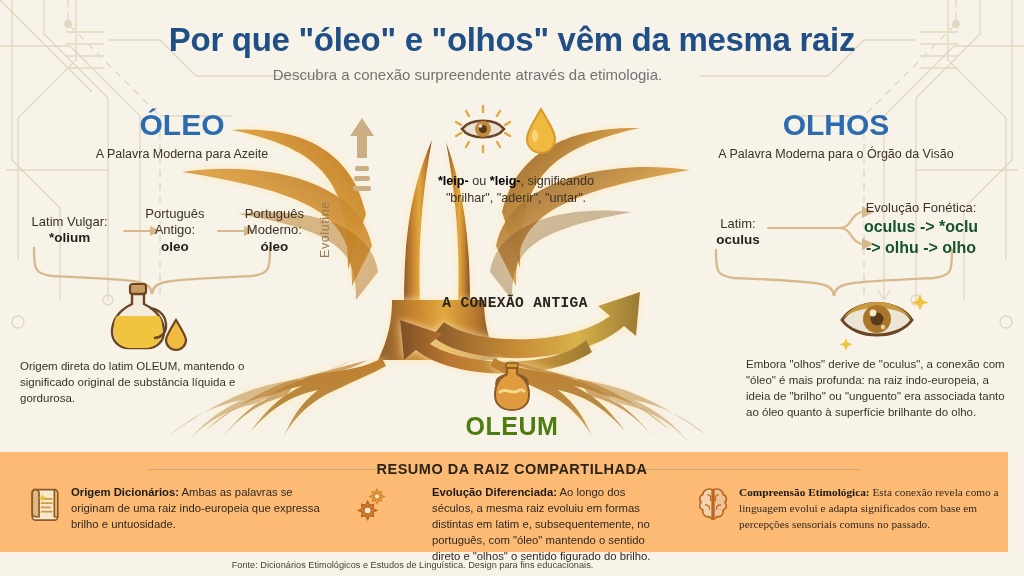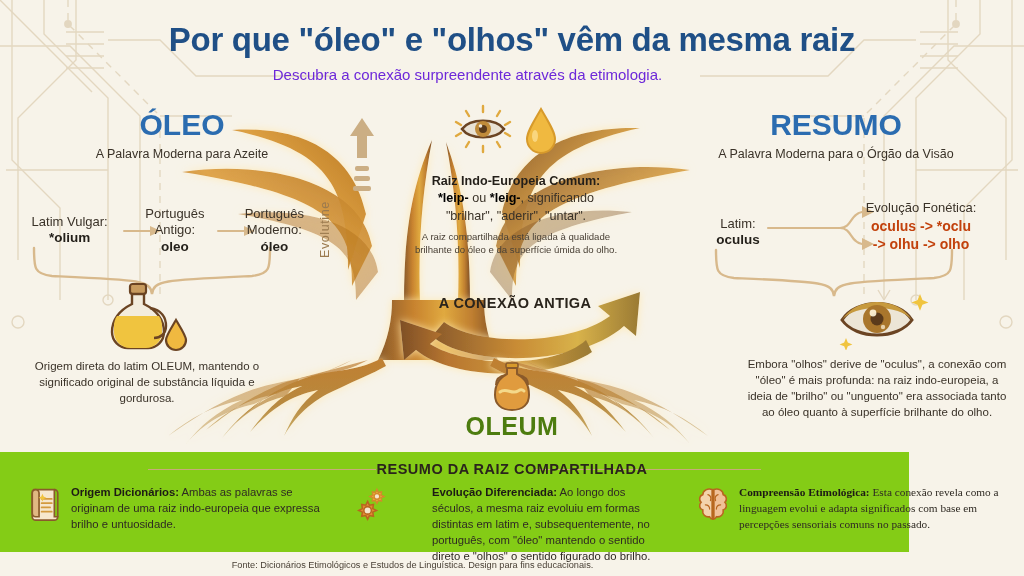--- a/index.html
+++ b/index.html
@@ -15,21 +15,21 @@
   .deco{position:absolute;inset:0;pointer-events:none;}
 
   
   .title{
     position:absolute;top:22px;left:0;width:1024px;text-align:center;
     font-size:33px;font-weight:bold;color:#1f4f86;letter-spacing:-0.3px;
     line-height:1.1;
   }
   .subtitle{
     position:absolute;top:66px;left:0;width:935px;text-align:center;
-    font-size:15px;color:#6d28d9;
+    font-size:15px;color:#737373;
   }
 
   
   .side-head{position:absolute;text-align:center;}
   .side-head .big{font-size:30px;font-weight:bold;color:#2b6cb0;line-height:1;}
   .side-head .sub{font-size:12.5px;color:#3a3228;margin-top:7px;}
   #left-head{left:22px;top:110px;width:320px;}
   #right-head{right:18px;top:110px;width:340px;}
 
   
@@ -37,59 +37,59 @@
   #left-chain{left:24px;top:206px;width:290px;justify-content:space-between;}
   .chain-node{text-align:center;font-size:13px;color:#3a3228;line-height:1.25;}
   .chain-node b{display:block;color:#231f19;font-size:13.5px;}
   .chain-arrow{color:#d8b98c;font-size:17px;line-height:1;padding:0 2px;}
 
   #right-chain{right:14px;top:200px;width:318px;}
   .lat-label{position:absolute;left:0;top:16px;font-size:13px;line-height:1.25;color:#3a3228;width:92px;text-align:center;}
   .lat-label b{display:block;color:#231f19;font-size:13.5px;}
   .fon{position:absolute;right:0;top:0;width:178px;text-align:center;font-size:13px;color:#3a3228;line-height:1.3;}
   .fon .ft{font-size:13px;}
-  .fon b{display:block;font-size:14px;color:#c2410c;text-align:center;}
+  .fon b{display:block;font-size:16px;color:#14532d;text-align:center;}
 
   
   #root-block{
     position:absolute;left:410px;top:173px;width:212px;text-align:center;
   }
   #root-block .l1{font-size:12.6px;font-weight:bold;color:#231f19;line-height:1.38;}
   #root-block .l2{font-size:12.6px;color:#3a3228;line-height:1.38;}
   #root-block .l2 b{color:#000000;}
   #root-block .note{font-size:9.6px;color:#4a4136;line-height:1.38;margin-top:5px;}
 
   
   #conn-label{
     position:absolute;left:430px;top:294px;width:170px;text-align:center;
-    font-size:14.5px;font-weight:bold;color:#2a241c;line-height:1.3;letter-spacing:.4px;
+    font-size:14.5px;font-weight:bold;color:#2a241c;line-height:1.3;letter-spacing:.4px;font-family:Liberation Mono, monospace;
   }
 
   
   #evolutine{
     position:absolute;left:318px;top:258px;
     font-size:12.5px;color:#9b7a4e;letter-spacing:.6px;
     transform:rotate(-90deg);transform-origin:left top;
     white-space:nowrap;
   }
 
   
   #oleum{position:absolute;left:412px;top:412px;width:200px;text-align:center;}
   #oleum .w{font-size:25px;font-weight:bold;color:#4d7c0f;letter-spacing:.5px;}
   #oleum .g{font-size:12.5px;color:#3a3228;margin-top:1px;}
 
   
-  .side-desc{position:absolute;text-align:center;font-size:11.5px;color:#3a3228;line-height:1.4;}
+  .side-desc{position:absolute;text-align:left;font-size:11.5px;color:#3a3228;line-height:1.4;}
   #left-desc{left:20px;top:358px;width:254px;}
   #right-desc{right:16px;top:356px;width:262px;}
 
   
   #summary{
-    position:absolute;left:0;top:452px;width:909px;height:100px;
-    background:#84cc16;
+    position:absolute;left:0;top:452px;width:1008px;height:100px;
+    background:#fdba74;
   }
   #summary-title{
     position:absolute;top:9px;left:0;width:1024px;text-align:center;
     font-size:14.5px;font-weight:bold;color:#2a241c;letter-spacing:.5px;
   }
   .sum-rule{position:absolute;top:17px;height:1.4px;background:#c9a97b;}
   #rule-l{left:148px;width:228px;}
   #rule-r{right:148px;width:228px;}
 
   .sum-cols{position:absolute;top:32px;left:0;width:1024px;display:flex;}
@@ -317,21 +317,21 @@
 
   <div class="title">Por que "óleo" e "olhos" vêm da mesma raiz</div>
   <div class="subtitle">Descubra a conexão surpreendente através da etimologia.</div>
 
   <div class="side-head" id="left-head">
     <div class="big">ÓLEO</div>
     <div class="sub">A Palavra Moderna para Azeite</div>
   </div>
 
   <div class="side-head" id="right-head">
-    <div class="big">RESUMO</div>
+    <div class="big">OLHOS</div>
     <div class="sub">A Palavra Moderna para o Órgão da Visão</div>
   </div>
 
   <div class="chain" id="left-chain">
     <div class="chain-node" style="width:92px">
       <span>Latim Vulgar:</span>
       <b>*olium</b>
     </div>
     <span class="chain-arrow" style="visibility:hidden">→</span>
     <div class="chain-node" style="width:78px">
@@ -351,26 +351,24 @@
       <b>oculus</b>
     </div>
     <div class="fon">
       <div class="ft">Evolução Fonética:</div>
       <b>oculus -&gt; *oclu</b>
       <b>-&gt; olhu -&gt; olho</b>
     </div>
   </div>
 
   <div id="root-block">
-    <div class="l1">Raiz Indo-Europeia Comum:</div>
     <div class="l2">
       <b>*leip-</b><span> ou </span><b>*leig-</b><span>, significando</span>
     </div>
     <div class="l2">"brilhar", "aderir", "untar".</div>
-    <div class="note">A raiz compartilhada está ligada à qualidade brilhante do óleo e da superfície úmida do olho.</div>
   </div>
 
   <div id="conn-label">A CONEXÃO ANTIGA</div>
 
   <div id="evolutine">Evolutine</div>
 
   <div id="oleum">
     <div class="w">OLEUM</div>
   </div>
 

